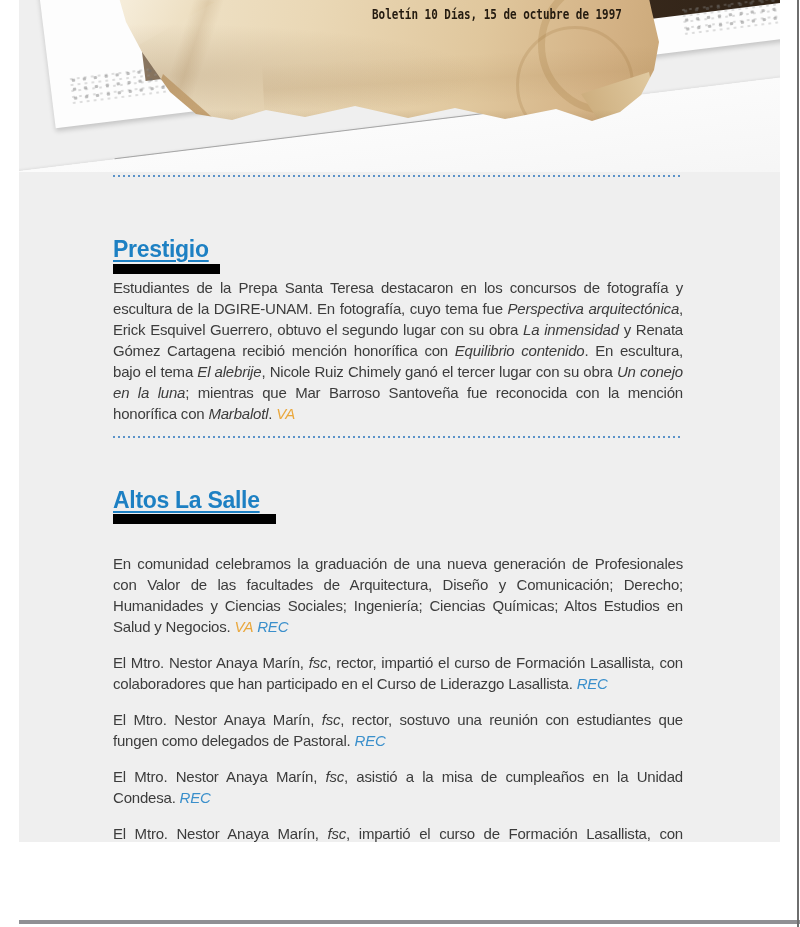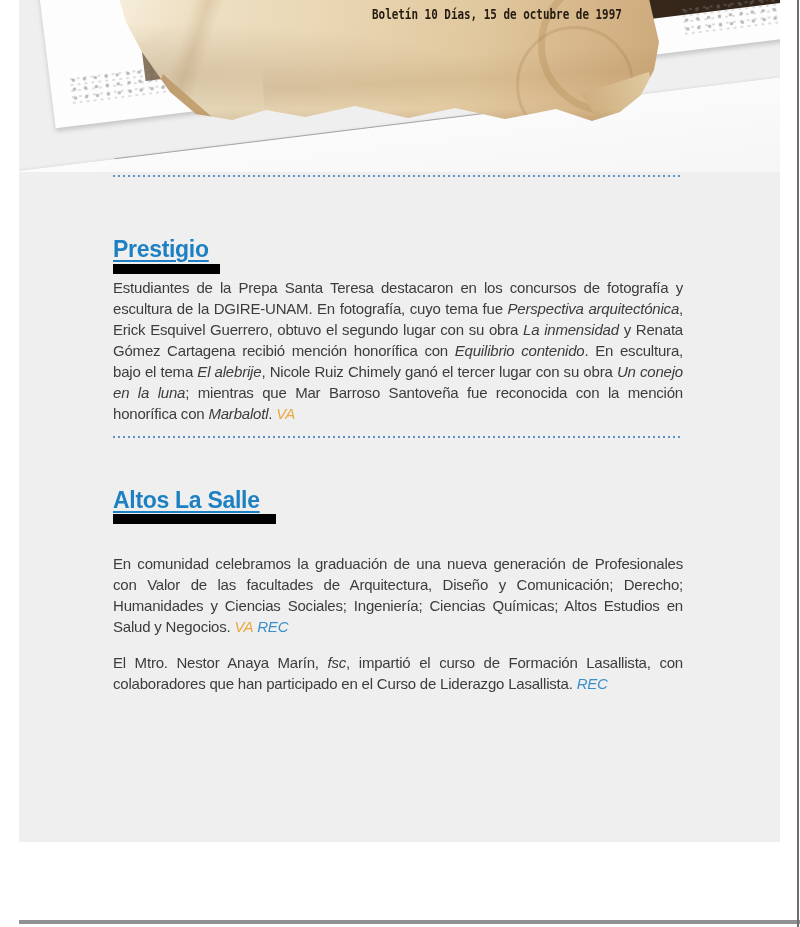--- a/index.html
+++ b/index.html
@@ -177,20 +177,23 @@
       <p><span>Estudiantes de la Prepa Santa Teresa destacaron en los concursos de fotografía y escultura de la DGIRE-UNAM. En fotografía, cuyo tema fue </span><span class="seg-i">Perspectiva arquitectónica</span><span>, Erick Esquivel Guerrero, obtuvo el segundo lugar con su obra </span><span class="seg-i">La inmensidad</span><span> y Renata Gómez Cartagena recibió mención honorífica con </span><span class="seg-i">Equilibrio contenido</span><span>. En escultura, bajo el tema </span><span class="seg-i">El alebrije</span><span>, Nicole Ruiz Chimely ganó el tercer lugar con su obra </span><span class="seg-i">Un conejo en la luna</span><span>; mientras que  Mar Barroso Santoveña fue reconocida con la mención honorífica con </span><span class="seg-i">Marbalotl</span><span>. </span><span class="seg-va">VA</span></p>
     </div>
 
     <div class="divider" id="divider2"></div>
 
     <h2 class="sec-title" id="h-somos">Altos La Salle</h2>
     <div class="title-bar" id="bar-somos"></div>
 
     <div class="body-block" id="paras-somos">
         <p><span>En comunidad celebramos la graduación de una nueva generación de Profesionales con Valor de las facultades de Arquitectura, Diseño y Comunicación; Derecho; Humanidades y Ciencias Sociales; Ingeniería; Ciencias Químicas; Altos Estudios en Salud y Negocios. </span><span class="seg-va">VA</span><span> </span><span class="seg-rec">REC</span></p>
+        <p><span>El Mtro. Nestor Anaya Marín, </span><span class="seg-i">fsc</span><span>, rector, impartió el curso de Formación Lasallista, con colaboradores que han participado en el Curso de Liderazgo Lasallista. </span><span class="seg-rec">REC</span></p>
+        <p><span>El Mtro. Nestor Anaya Marín, </span><span class="seg-i">fsc</span><span>, rector, sostuvo una reunión con estudiantes que fungen como delegados de Pastoral. </span><span class="seg-rec">REC</span></p>
+        <p><span>El Mtro. Nestor Anaya Marín, </span><span class="seg-i">fsc</span><span>, asistió a la misa de cumpleaños en la Unidad Condesa. </span><span class="seg-rec">REC</span></p>
         <p><span>El Mtro. Nestor Anaya Marín, </span><span class="seg-i">fsc</span><span>, impartió el curso de Formación Lasallista, con colaboradores que han participado en el Curso de Liderazgo Lasallista. </span><span class="seg-rec">REC</span></p>
       </div>
   </div>
 
 </div>
 
 <div class="bottom-edge"></div>
 <div class="right-edge-line"></div>
 
 </body></html>

